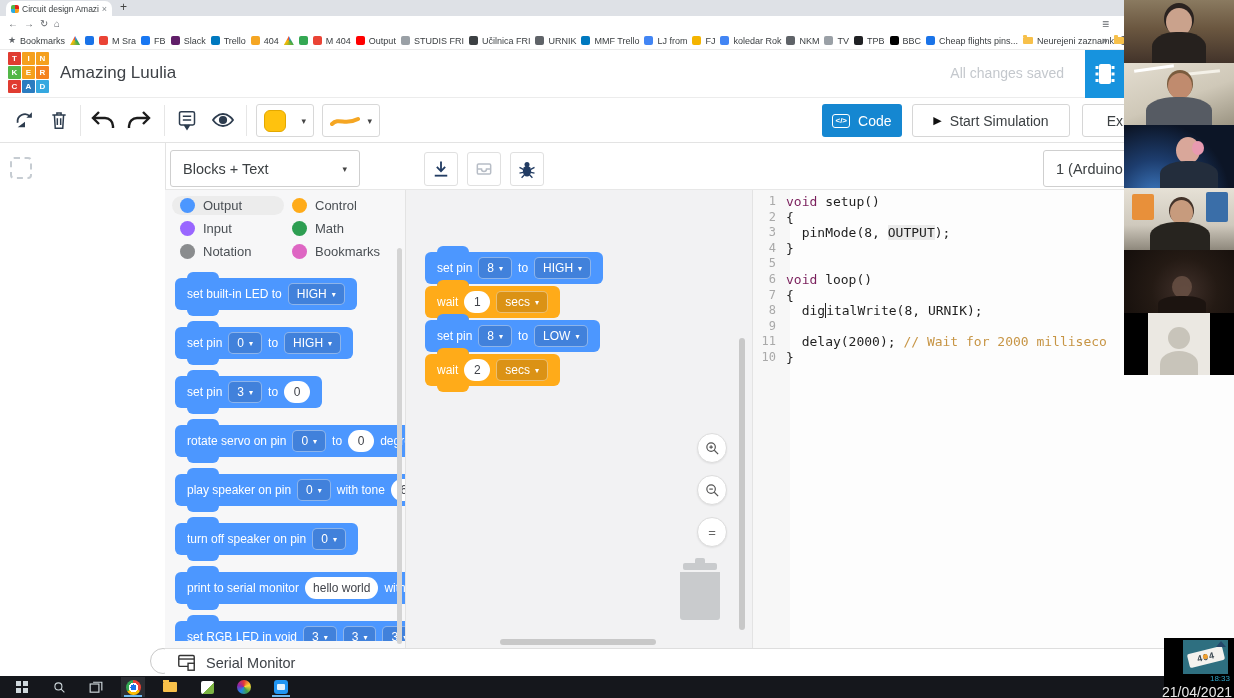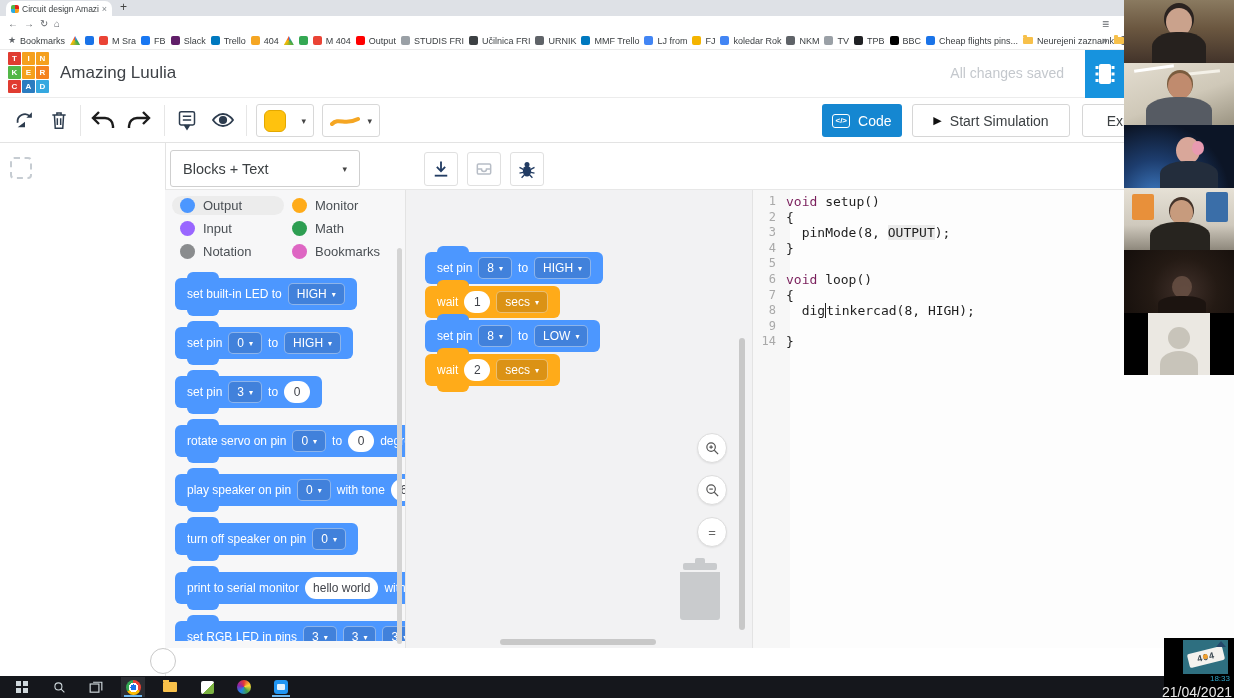--- a/index.html
+++ b/index.html
@@ -399,34 +399,37 @@
         <path d="M4 12h5a3 3 0 0 0 6 0h5"></path>
       </svg>
   </span>
   <span class="iconbtn" style="left:510px">
     <svg width="20" height="20" viewBox="0 0 24 24">
         <ellipse cx="12" cy="14.5" rx="5" ry="6.5" fill="#223c63"></ellipse>
         <circle cx="12" cy="6.5" r="3" fill="#223c63"></circle>
         <path d="M3 10l4.5 2.5M3 17l4.5-1M21 10l-4.5 2.5M21 17l-4.5-1M5.5 22.5L9 19M18.5 22.5L15 19" stroke="#223c63" stroke-width="1.6"></path>
       </svg>
   </span>
+  <div class="abs select sel-board">
+    <span>1 (Arduino</span>
+  </div>
   <div class="abs striprule"></div>
   <div class="abs palettebg"></div>
   <div class="abs canvasbg"></div>
   <div class="abs codebg"></div>
   <div class="abs gutterbg"></div>
 
   <div class="abs catgrid" id="cat-grid">
       <span class="cat sel">
         <i class="cat-dot" style="background: rgb(76, 151, 255);"></i>
         <span class="cat-label">Output</span>
       </span>
       <span class="cat">
         <i class="cat-dot" style="background: rgb(255, 171, 25);"></i>
-        <span class="cat-label">Monitor</span>
+        <span class="cat-label">Control</span>
       </span>
       <span class="cat">
         <i class="cat-dot" style="background: rgb(153, 102, 255);"></i>
         <span class="cat-label">Input</span>
       </span>
       <span class="cat">
         <i class="cat-dot" style="background: rgb(46, 158, 82);"></i>
         <span class="cat-label">Math</span>
       </span>
       <span class="cat">
@@ -492,21 +495,21 @@
           <span>0</span>
           <span class="bcaret">▾</span>
         </span>
       </div>
       <div class="cb blue">
         <span class="bl">print to serial monitor</span>
         <span class="bo">hello world</span>
         <span class="bl">with</span>
       </div>
       <div class="cb blue">
-        <span class="bl">set RGB LED in pins</span>
+        <span class="bl">set RGB LED in void</span>
         <span class="bd">
           <span>3</span>
           <span class="bcaret">▾</span>
         </span>
         <span class="bd">
           <span>3</span>
           <span class="bcaret">▾</span>
         </span>
         <span class="bd">
           <span>3</span>
@@ -606,32 +609,44 @@
       <div class="code-line">
         <span class="ln">6</span>
         <span class="ct"><span class="tk-kw">void</span><span class="tk-pl"> loop()</span></span>
       </div>
       <div class="code-line">
         <span class="ln">7</span>
         <span class="ct"><span class="tk-pl">{</span></span>
       </div>
       <div class="code-line">
         <span class="ln">8</span>
-        <span class="ct"><span class="tk-pl">  dig</span><span class="tk-cur"></span><span class="tk-pl">tinkercad(8, HIGH);</span></span>
+        <span class="ct"><span class="tk-pl">  dig</span><span class="tk-cur"></span><span class="tk-pl">italWrite(8, URNIK);</span></span>
       </div>
       <div class="code-line">
         <span class="ln">9</span>
       </div>
       <div class="code-line">
-        <span class="ln">14</span>
+        <span class="ln">11</span>
+        <span class="ct"><span class="tk-pl">  delay(2000); </span><span class="tk-cm">// Wait for 2000 milliseco</span></span>
+      </div>
+      <div class="code-line">
+        <span class="ln">10</span>
         <span class="ct"><span class="tk-pl">}</span></span>
       </div>
     </div>
 
   <div class="abs serialhandle"></div>
+  <div class="abs serialbar">
+    <svg width="19" height="17" viewBox="0 0 24 22" fill="none" stroke="#333" stroke-width="1.8">
+        <rect x="2" y="2" width="20" height="14" rx="1.5"></rect>
+        <path d="M2 6.5h20"></path>
+        <rect x="14" y="12" width="8" height="9" fill="#fff"></rect>
+      </svg>
+    <span class="seriallabel">Serial Monitor</span>
+  </div>
 
   <div class="abs taskbar">
     <span class="tbi">
         <span class="win4">
           <i></i>
           <i></i>
           <i></i>
           <i></i>
         </span>
       </span>

